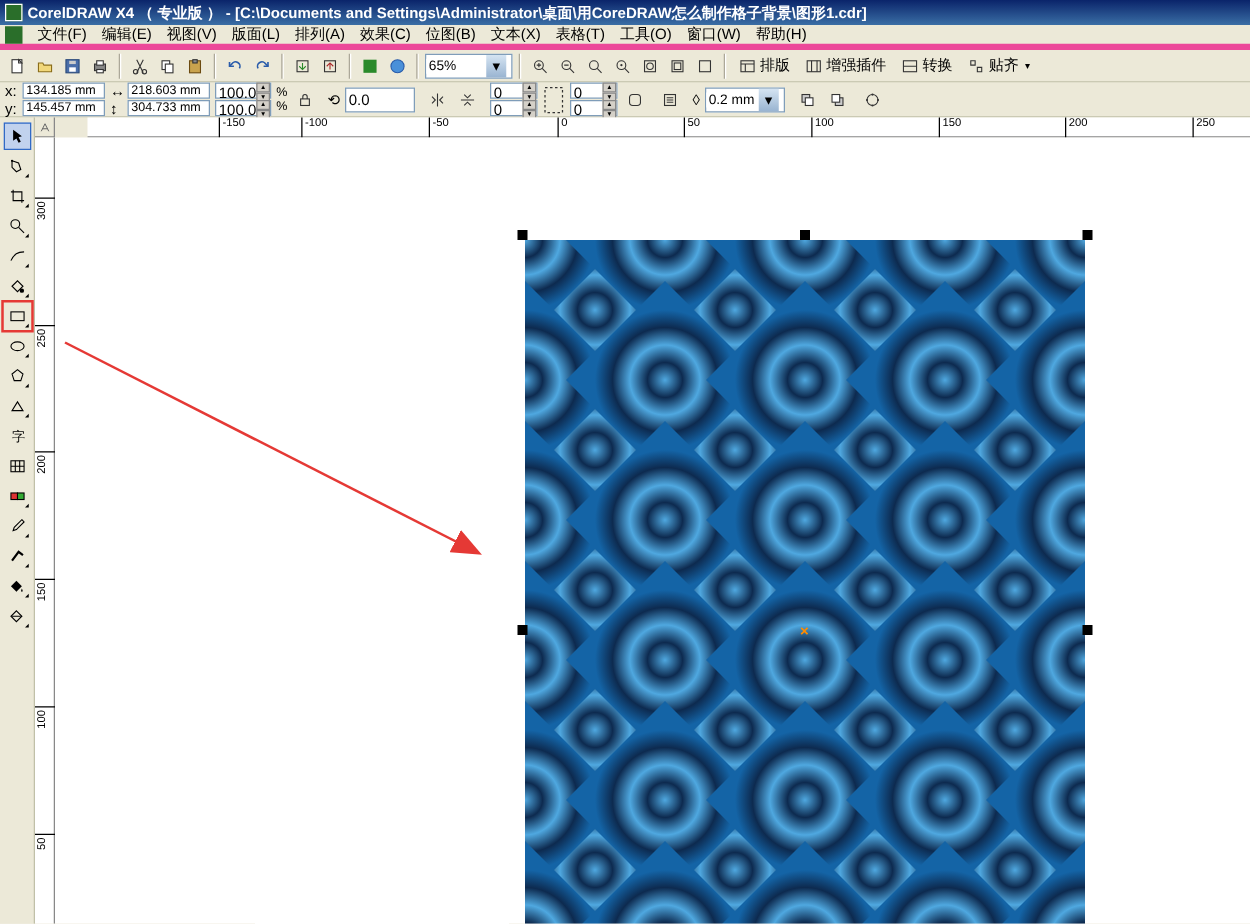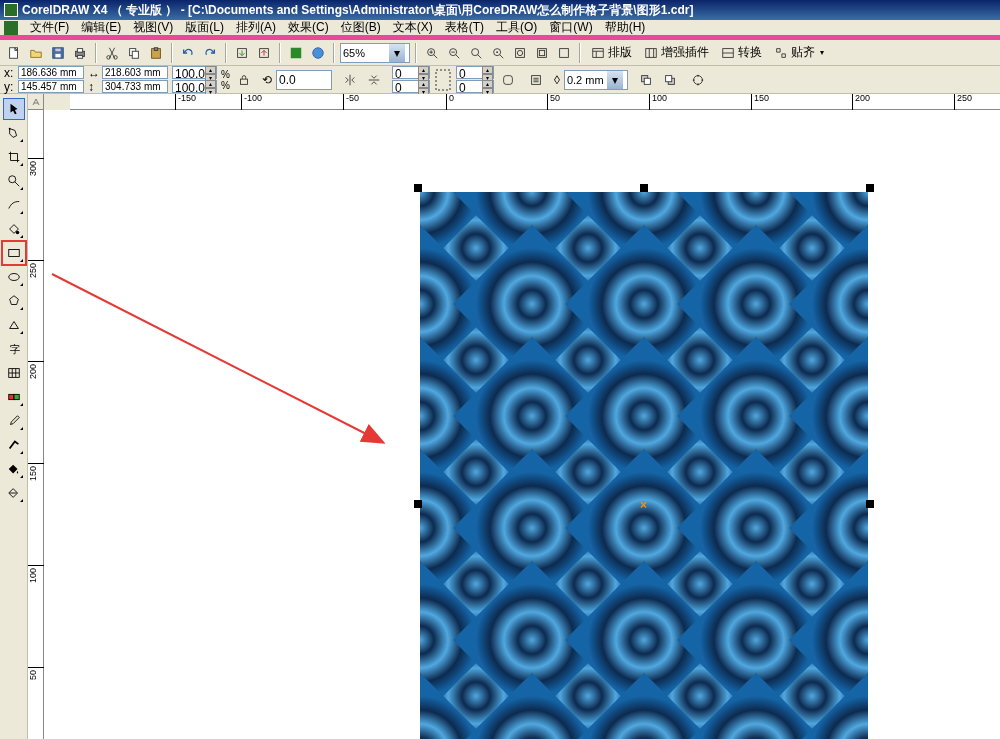--- a/index.html
+++ b/index.html
@@ -250,21 +250,21 @@
       </svg>
       <span>贴齐</span>
       <span style="font-size:8px;margin-left:2px">▾</span>
     </div>
 </div>
 
 <div class="prop-bar">
   <div class="coord-box">
     <div class="coord-row">
         <span class="lbl">x:</span>
-        <span class="val">186.636 mm</span>
+        <span class="val">134.185 mm</span>
       </div>
     <div class="coord-row">
         <span class="lbl">y:</span>
         <span class="val">145.457 mm</span>
       </div>
   </div>
   <div class="coord-box">
     <div class="coord-row">
         <span class="lbl">↔</span>
         <span class="val">218.603 mm</span>

